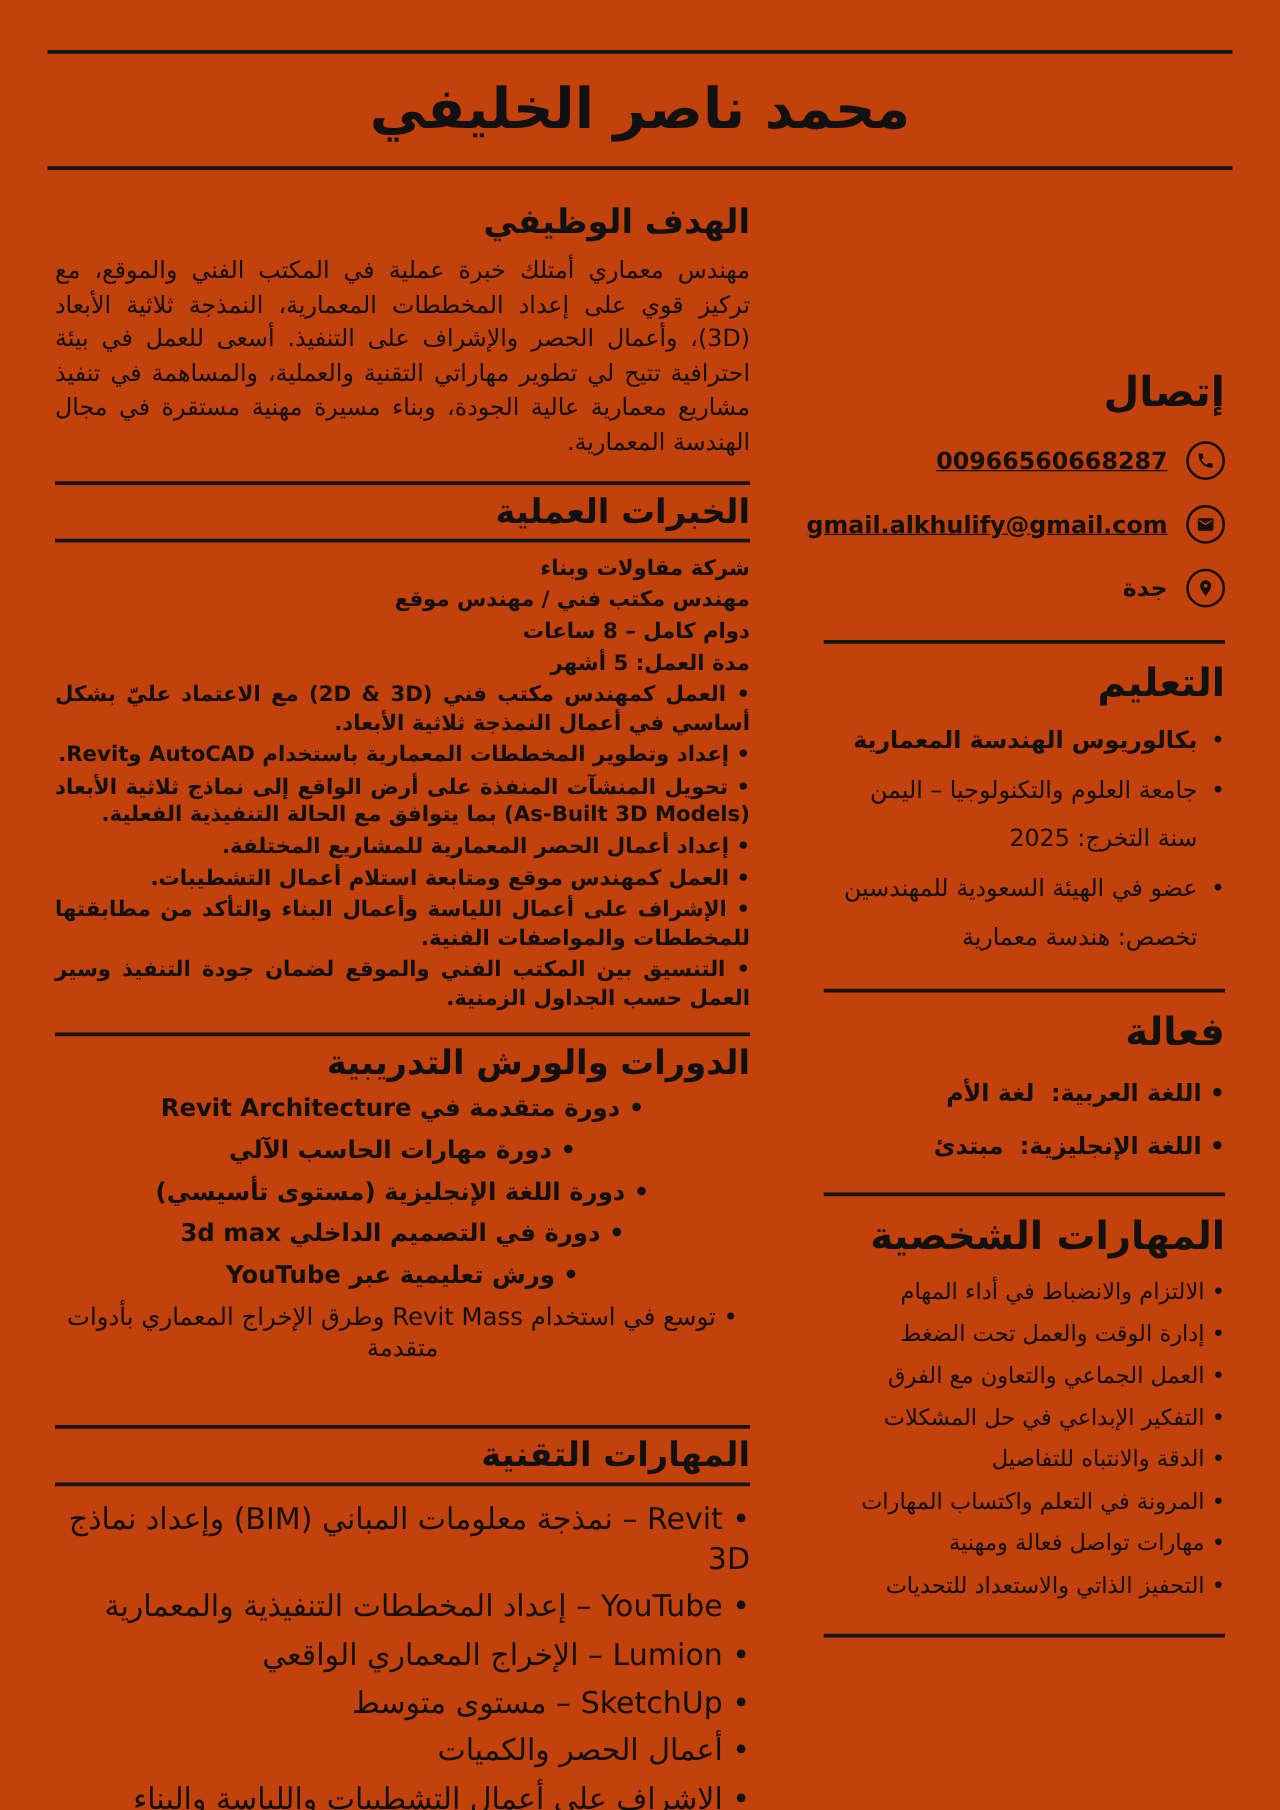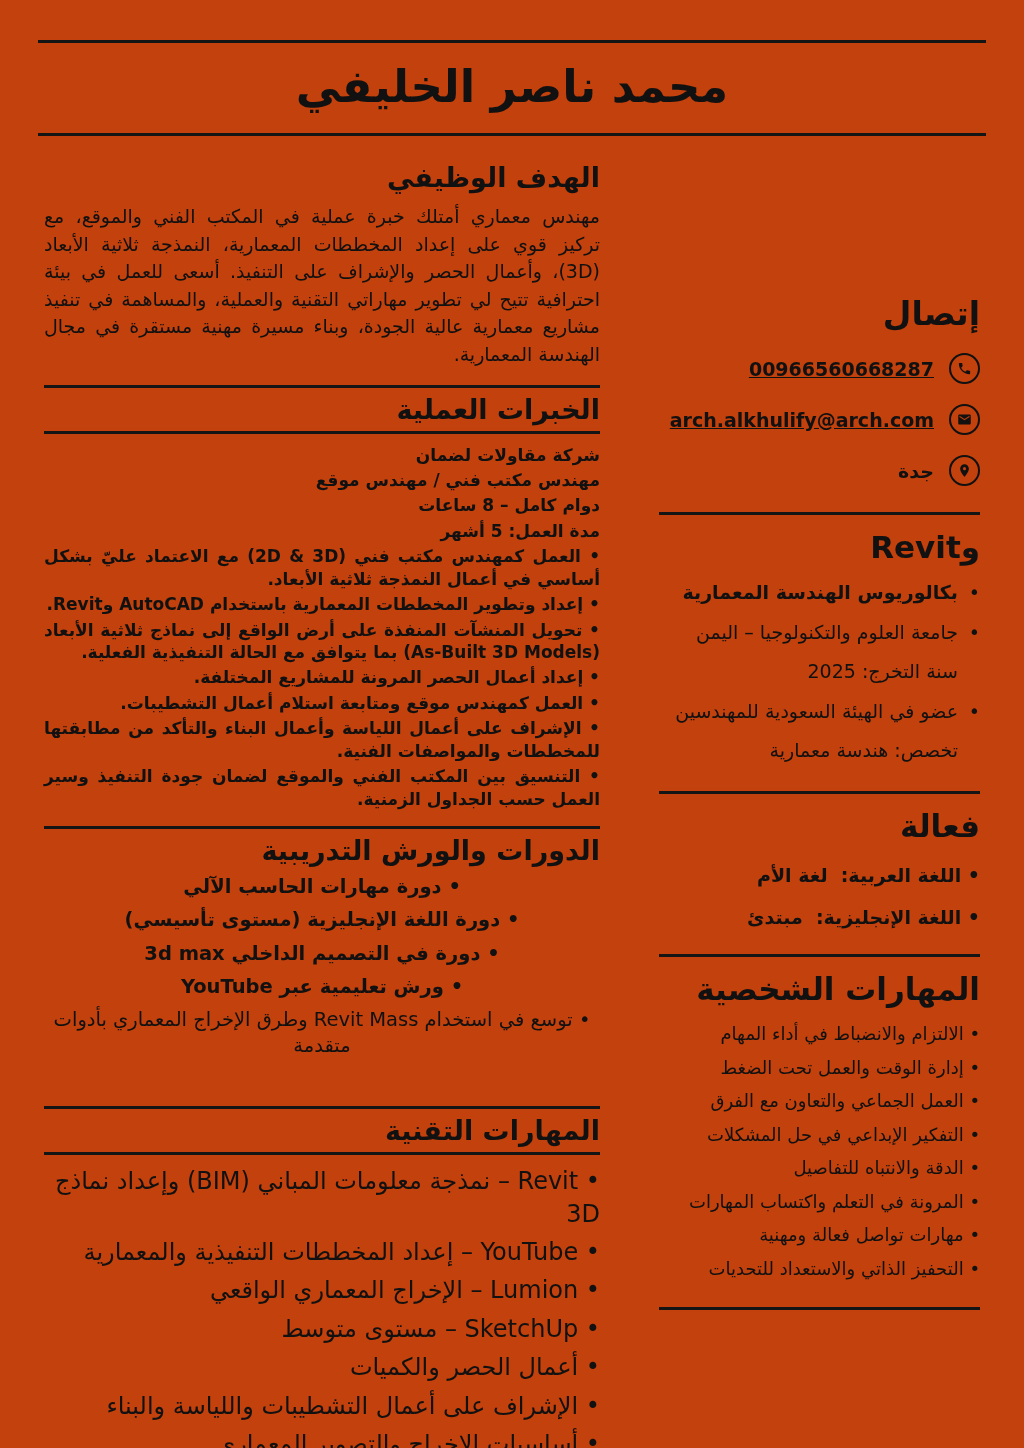--- a/index.html
+++ b/index.html
@@ -105,36 +105,36 @@
           </span>
           <span class="underline">00966560668287</span>
         </div>
 
         <div class="contact-row">
           <span class="cicon">
             <svg viewBox="0 0 24 24" width="15" height="15" aria-hidden="true">
                 <path fill="#111" d="M20 4H4c-1.1 0-2 .9-2 2v12c0 1.1.9 2 2 2h16c1.1 0 2-.9 2-2V6c0-1.1-.9-2-2-2zm0 4-8 5-8-5V6l8 5 8-5v2z"></path>
               </svg>
           </span>
-          <span class="underline">arch.alkhulify@arch.com</span>
+          <span class="underline">gmail.alkhulify@gmail.com</span>
         </div>
 
         <div class="contact-row">
           <span class="cicon">
             <svg viewBox="0 0 24 24" width="15" height="15" aria-hidden="true">
                 <path fill="#111" d="M12 2C8.13 2 5 5.13 5 9c0 5.25 7 13 7 13s7-7.75 7-13c0-3.87-3.13-7-7-7zm0 9.5A2.5 2.5 0 1 1 12 6.5a2.5 2.5 0 0 1 0 5z"></path>
               </svg>
           </span>
           <span>جدة</span>
         </div>
       </section>
 
       <section class="edu">
         <hr class="srule">
-        <h2>وRevit</h2>
+        <h2>التعليم</h2>
         <ul>
 
             <li>
               <span class="marker">•</span>
               <span class="bold">بكالوريوس الهندسة المعمارية</span>
             </li>
 
             <li>
               <span class="marker">•</span>
               <span>جامعة العلوم والتكنولوجيا – اليمن</span>
@@ -201,52 +201,53 @@
         <p>مهندس معماري أمتلك خبرة عملية في المكتب الفني والموقع، مع تركيز قوي على إعداد المخططات المعمارية، النمذجة ثلاثية الأبعاد (3D)، وأعمال الحصر والإشراف على التنفيذ. أسعى للعمل في بيئة احترافية تتيح لي تطوير مهاراتي التقنية والعملية، والمساهمة في تنفيذ مشاريع معمارية عالية الجودة، وبناء مسيرة مهنية مستقرة في مجال الهندسة المعمارية.</p>
       </section>
 
       <hr class="sep">
 
       <section class="exp">
         <h2>الخبرات العملية</h2>
         <hr class="underrule">
         <div class="intro">
 
-            <p>شركة مقاولات لضمان</p>
+            <p>شركة مقاولات وبناء</p>
 
             <p>مهندس مكتب فني / مهندس موقع</p>
 
             <p>دوام كامل – 8 ساعات</p>
 
             <p>مدة العمل: 5 أشهر</p>
           </div>
         <div class="bullets">
 
             <p>العمل كمهندس مكتب فني (2D &amp; 3D) مع الاعتماد عليّ بشكل أساسي في أعمال النمذجة ثلاثية الأبعاد.</p>
 
             <p>إعداد وتطوير المخططات المعمارية باستخدام AutoCAD وRevit.</p>
 
             <p>تحويل المنشآت المنفذة على أرض الواقع إلى نماذج ثلاثية الأبعاد (As-Built 3D Models) بما يتوافق مع الحالة التنفيذية الفعلية.</p>
 
-            <p>إعداد أعمال الحصر المرونة للمشاريع المختلفة.</p>
+            <p>إعداد أعمال الحصر المعمارية للمشاريع المختلفة.</p>
 
             <p>العمل كمهندس موقع ومتابعة استلام أعمال التشطيبات.</p>
 
             <p>الإشراف على أعمال اللياسة وأعمال البناء والتأكد من مطابقتها للمخططات والمواصفات الفنية.</p>
 
             <p>التنسيق بين المكتب الفني والموقع لضمان جودة التنفيذ وسير العمل حسب الجداول الزمنية.</p>
           </div>
       </section>
 
       <hr class="sep">
 
       <section class="courses">
         <h2>الدورات والورش التدريبية</h2>
         <ul>
 
+            <li class="bold">دورة متقدمة في Revit Architecture</li>
 
             <li class="bold">دورة مهارات الحاسب الآلي</li>
 
             <li class="bold">دورة اللغة الإنجليزية (مستوى تأسيسي)</li>
 
             <li class="bold">دورة في التصميم الداخلي 3d max</li>
 
             <li class="bold">ورش تعليمية عبر YouTube</li>
 
             <li>توسع في استخدام Revit Mass وطرق الإخراج المعماري بأدوات متقدمة</li>

